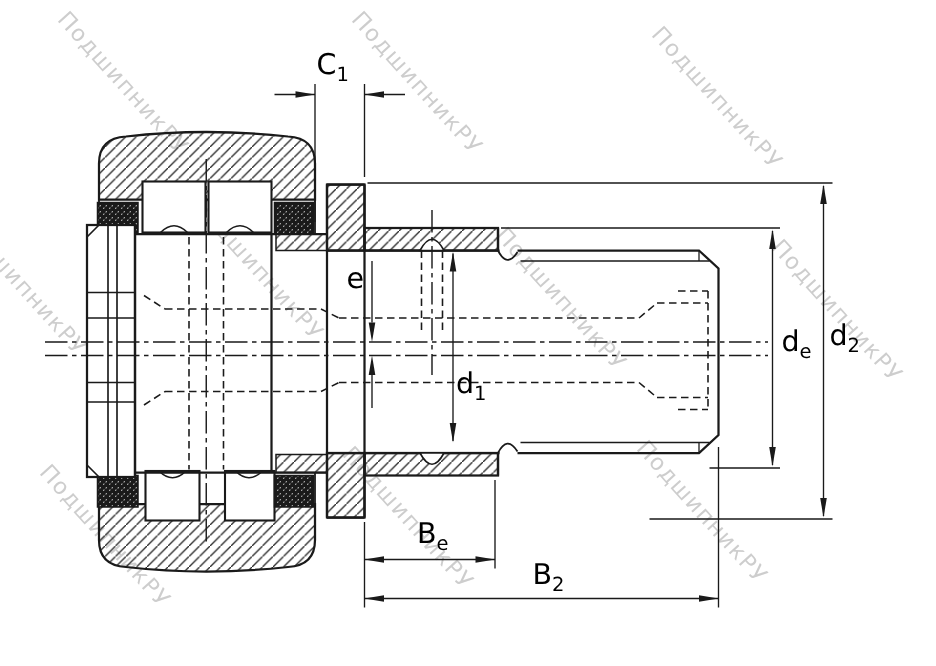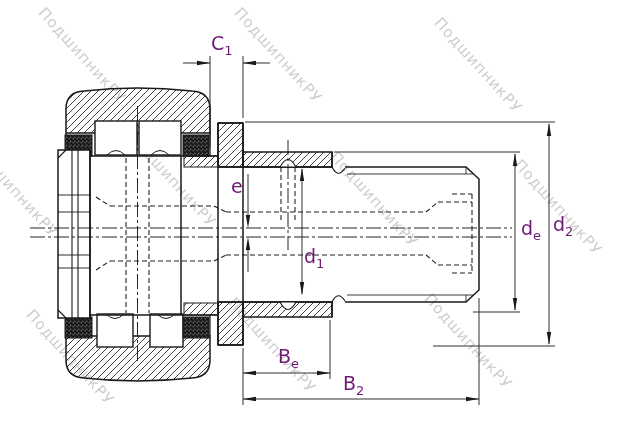--- a/index.html
+++ b/index.html
@@ -1,21 +1,21 @@
 <!DOCTYPE html>
 <html><head>
 <meta charset="utf-8">
 <style>
   html,body{margin:0;padding:0;background:#fff;}
   .stage{position:relative;width:624px;height:444px;background:#ffffff;overflow:hidden;
          font-family:"DejaVu Sans","Liberation Sans",sans-serif;}
   .wm{position:absolute;color:#c5c5c5;font-size:15px;letter-spacing:1px;white-space:nowrap;
       transform:rotate(48deg);transform-origin:0 0;opacity:0.85;user-select:none;}
   svg.draw{position:absolute;left:0;top:0;}
-  .dim-label{position:absolute;color:#701a75;font-size:19px;line-height:1;white-space:nowrap;}
+  .dim-label{position:absolute;color:#000000;font-size:19px;line-height:1;white-space:nowrap;}
   .dim-label sub{font-size:13px;line-height:1;}
 </style>
 </head>
 <body>
 
 <div class="stage">
 
   <div class="wm" style="left:48px;top:4px;">ПодшипникРУ</div>
   <div class="wm" style="left:244px;top:4px;">ПодшипникРУ</div>
   <div class="wm" style="left:444px;top:14px;">ПодшипникРУ</div>
@@ -159,14 +159,14 @@
       <polygon points="479,399 466,396.8 466,401.2" fill="#1a1a1a" stroke="none"></polygon>
     </g>
   </svg>
 
   <div class="dim-label" style="left:211px;top:34px;"><span>C</span><sub>1</sub></div>
   <div class="dim-label" style="left:231px;top:177px;"><span>e</span><sub></sub></div>
   <div class="dim-label" style="left:304px;top:247px;"><span>d</span><sub>1</sub></div>
   <div class="dim-label" style="left:521px;top:219px;"><span>d</span><sub>e</sub></div>
   <div class="dim-label" style="left:553px;top:215px;"><span>d</span><sub>2</sub></div>
   <div class="dim-label" style="left:278px;top:347px;"><span>B</span><sub>e</sub></div>
-  <div class="dim-label" style="left:343px;top:374px;"><span>B</span><sub>2</sub></div>
+  <div class="dim-label" style="left:355px;top:374px;"><span>B</span><sub>2</sub></div>
 </div>
 
 </body></html>

